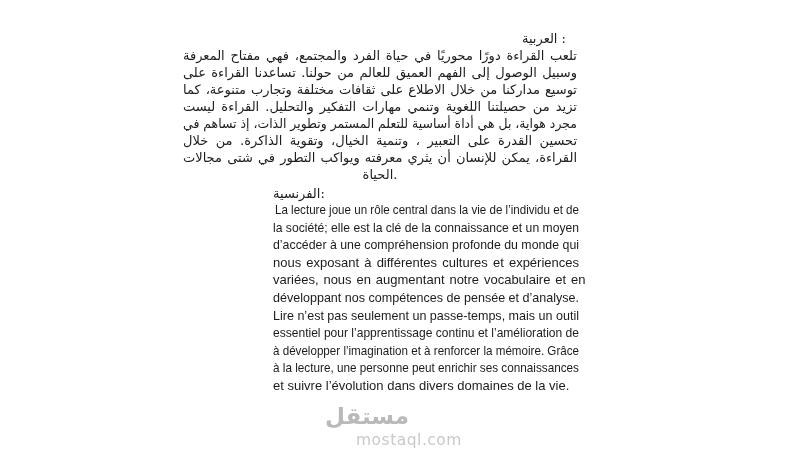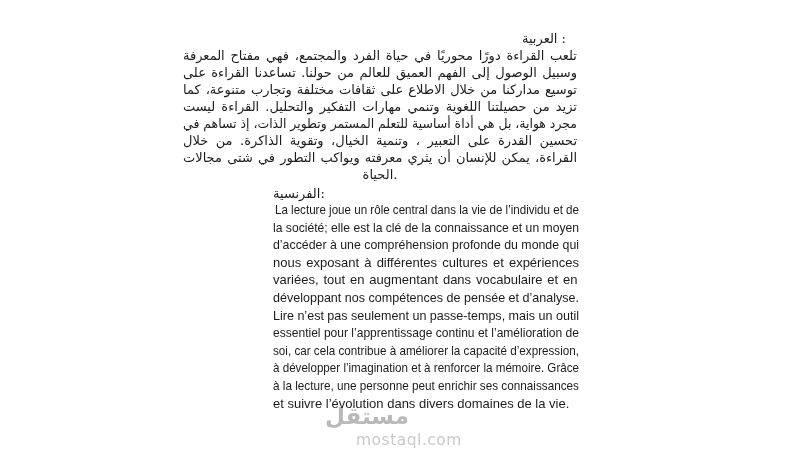--- a/index.html
+++ b/index.html
@@ -104,33 +104,30 @@
       <div class="jline">
         <span class="fitspan" style="transform: scaleX(0.934708);">la société; elle est la clé de la connaissance et un moyen</span>
       </div>
       <div class="jline">
         <span class="fitspan" style="transform: scaleX(0.949297);">d’accéder à une compréhension profonde du monde qui</span>
       </div>
       <div class="jline">
         <span class="fitspan" style="word-spacing: 1.53646px;">nous exposant à différentes cultures et expériences</span>
       </div>
       <div class="jline">
-        <span class="fitspan" style="word-spacing: 1.28125px;">variées, tout en augmentant dans vocabulaire et en</span>
+        <span class="fitspan" style="word-spacing: 1.28125px;">variées, nous en augmentant notre vocabulaire et en</span>
       </div>
       <div class="jline">
         <span class="fitspan" style="transform: scaleX(0.964444);">développant nos compétences de pensée et d’analyse.</span>
       </div>
       <div class="jline">
         <span class="fitspan" style="transform: scaleX(0.964634);">Lire n’est pas seulement un passe-temps, mais un outil</span>
       </div>
       <div class="jline">
         <span class="fitspan" style="transform: scaleX(0.926527);">essentiel pour l’apprentissage continu et l’amélioration de</span>
-      </div>
-      <div class="jline">
-        <span class="fitspan" style="transform: scaleX(0.897196);">soi, car cela contribue à améliorer la capacité d’expression,</span>
       </div>
       <div class="jline">
         <span class="fitspan" style="transform: scaleX(0.89339);">à développer l’imagination et à renforcer la mémoire. Grâce</span>
       </div>
       <div class="jline">
         <span class="fitspan" style="transform: scaleX(0.902821);">à la lecture, une personne peut enrichir ses connaissances</span>
       </div>
       <div class="jline fr-last">
         <span class="fitspan">et suivre l’évolution dans divers domaines de la vie.</span>
       </div>

